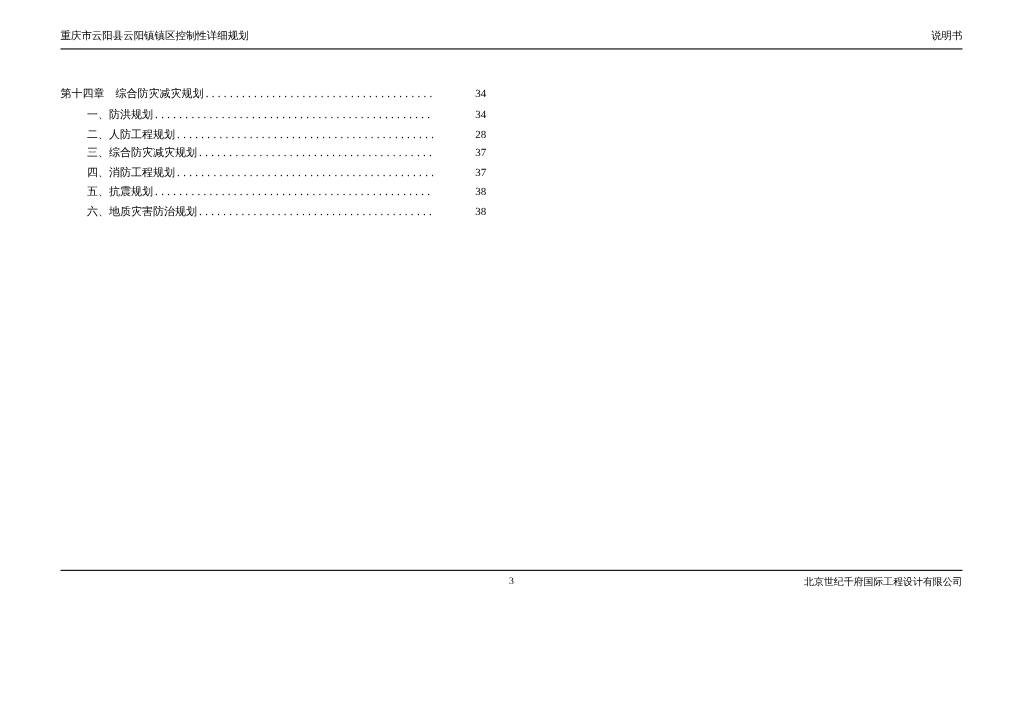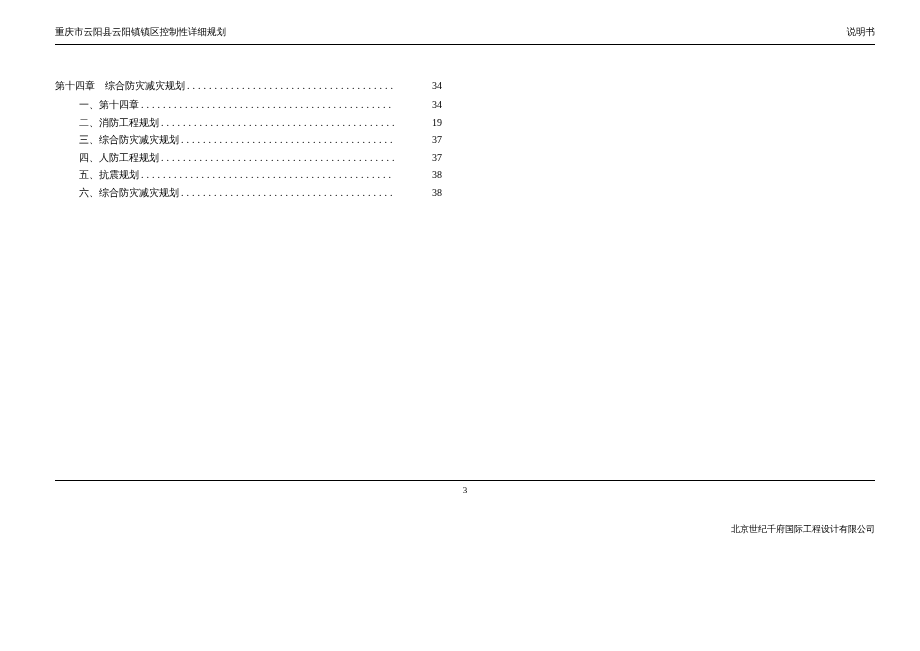--- a/index.html
+++ b/index.html
@@ -78,72 +78,72 @@
       justify-content: space-between;
       font-size: 9px;
       color: #000;
     }
     .footer-pagenum {
       position: absolute;
       left: 50%;
       transform: translateX(-50%);
       font-family: "Times New Roman", serif;
     }
-    .footer-company { margin-left: auto; margin-top: 38px; }
+    .footer-company { margin-left: auto; }
   </style>
 </head>
 <body>
 
 <div class="page">
 
   <div class="header">
     <span class="header-left">重庆市云阳县云阳镇镇区控制性详细规划</span>
     <span class="header-right">说明书</span>
   </div>
 
   <div class="toc">
 
     <div class="toc-line chapter">
       <span class="toc-label">第十四章　综合防灾减灾规划</span>
       <span class="toc-dots">...............................................................................</span>
       <span class="toc-page">34</span>
     </div>
 
     <div class="toc-line toc-section">
-      <span class="toc-label">一、第十四章</span>
+      <span class="toc-label">一、防洪规划</span>
       <span class="toc-dots">...............................................................................</span>
       <span class="toc-page">34</span>
     </div>
 
     <div class="toc-line toc-section">
-      <span class="toc-label">二、消防工程规划</span>
+      <span class="toc-label">二、人防工程规划</span>
       <span class="toc-dots">...............................................................................</span>
-      <span class="toc-page">19</span>
+      <span class="toc-page">28</span>
     </div>
 
     <div class="toc-line toc-section">
       <span class="toc-label">三、综合防灾减灾规划</span>
       <span class="toc-dots">...............................................................................</span>
       <span class="toc-page">37</span>
     </div>
 
     <div class="toc-line toc-section">
-      <span class="toc-label">四、人防工程规划</span>
+      <span class="toc-label">四、消防工程规划</span>
       <span class="toc-dots">...............................................................................</span>
       <span class="toc-page">37</span>
     </div>
 
     <div class="toc-line toc-section">
       <span class="toc-label">五、抗震规划</span>
       <span class="toc-dots">...............................................................................</span>
       <span class="toc-page">38</span>
     </div>
 
     <div class="toc-line toc-section">
-      <span class="toc-label">六、综合防灾减灾规划</span>
+      <span class="toc-label">六、地质灾害防治规划</span>
       <span class="toc-dots">...............................................................................</span>
       <span class="toc-page">38</span>
     </div>
 
   </div>
 
   <div class="footer">
     <div class="footer-row">
       <span class="footer-pagenum">3</span>
       <span class="footer-company">北京世纪千府国际工程设计有限公司</span>

